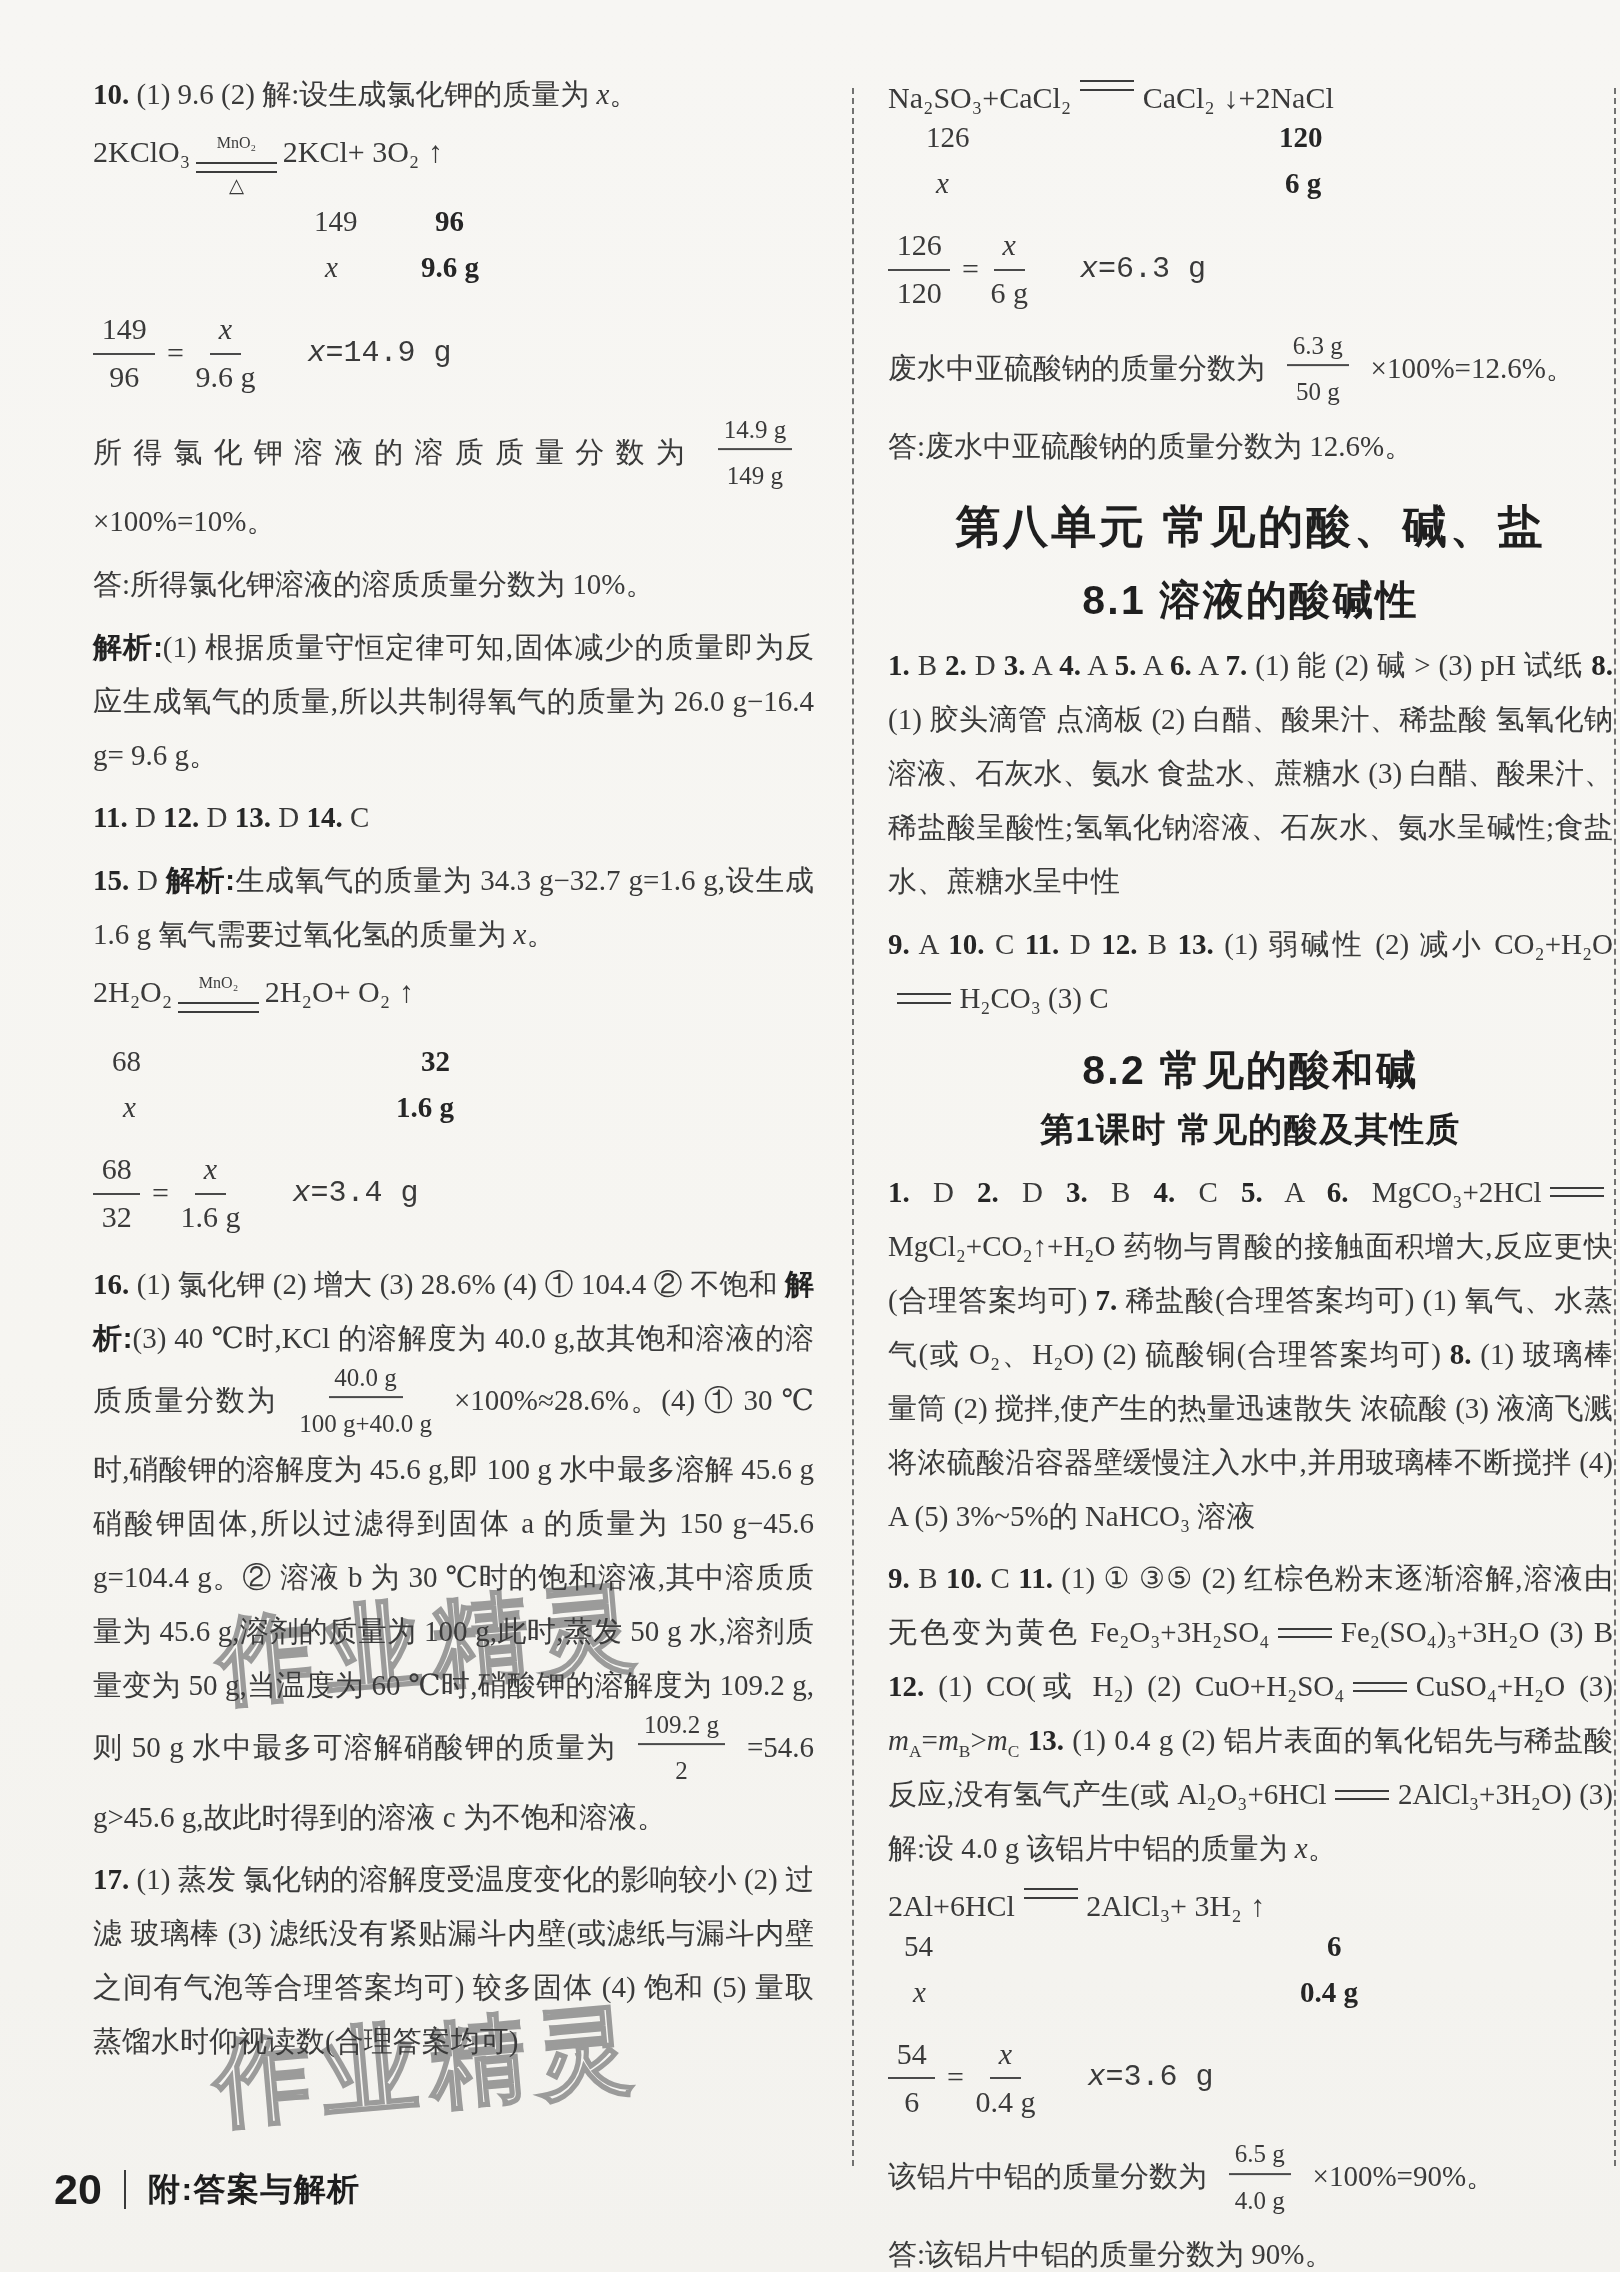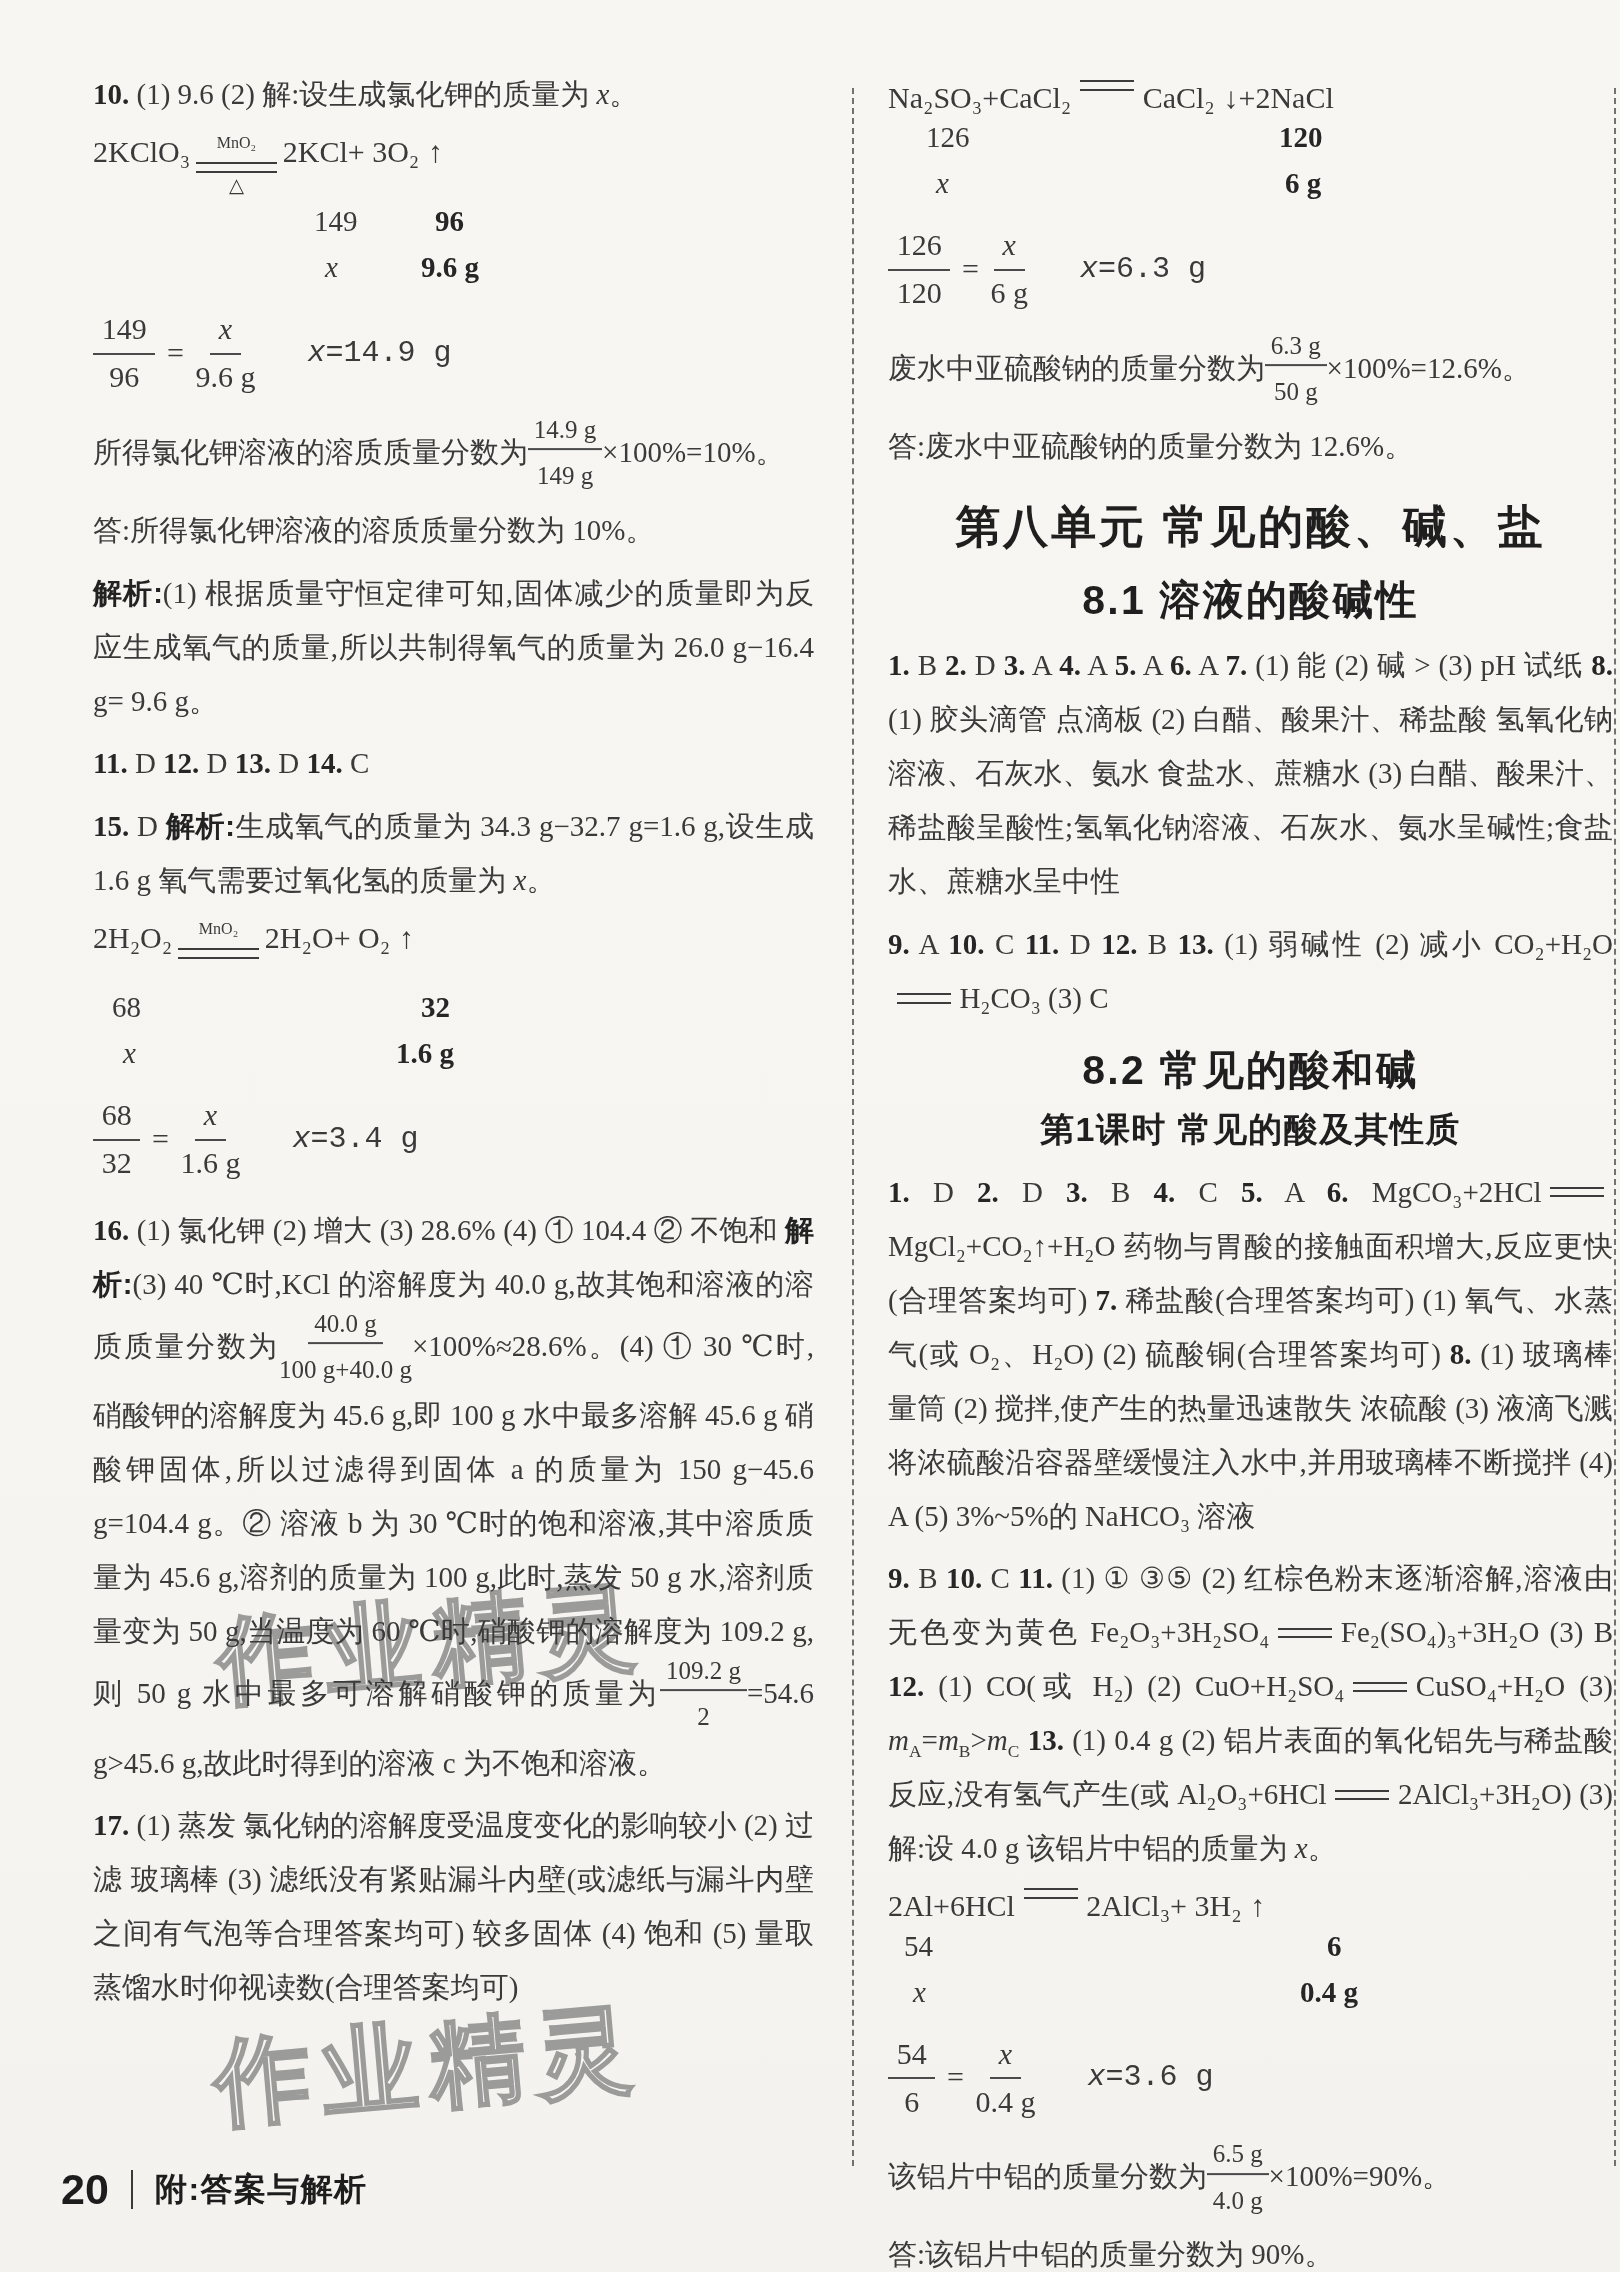--- a/index.html
+++ b/index.html
@@ -15,21 +15,21 @@
   .p{margin:0 0 8.7px 0;}
   .b{font-weight:bold;color:#262626;}
   .h{font-weight:bold;color:#222;font-family:"Liberation Sans","DejaVu Sans",sans-serif;}
   .i{font-style:italic;}
   .sb{vertical-align:sub;font-size:0.6em;line-height:1;}
   
   .dbl{display:inline-block;width:54px;height:6.5px;border-top:2.2px solid #3c3c3c;
        border-bottom:2.2px solid #3c3c3c;vertical-align:middle;margin:0 8.7px 5.8px 8.7px;}
   
   .ifr{display:inline-flex;flex-direction:column;align-items:center;vertical-align:middle;
-       margin:0 0;font-size:25px;line-height:1.25;transform:translateY(-2.9px);}
+       margin:0 22px;font-size:25px;line-height:1.25;transform:translateY(-2.9px);}
   .ifr .fn{border-bottom:2.2px solid #4a4a4a;padding:0 5.8px 2.9px 5.8px;}
   .ifr .fd{padding-top:10px;}
   
   .eqblk{margin:13px 0 10px 0;font-size:30px;line-height:1.2;}
   .eqline{display:flex;align-items:flex-start;white-space:nowrap;}
   .rxn{display:inline-flex;flex-direction:column;align-items:center;margin:0 5.8px;}
   .rxn .rt{font-size:16px;line-height:1.1;height:26px;}
   .rxn .rl{width:81px;height:6.5px;border-top:2.2px solid #3c3c3c;border-bottom:2.2px solid #3c3c3c;margin:2.2px 0;}
   .rxn .rb{font-size:19.6px;line-height:1.1;height:25px;}
   .arr{margin-left:8.7px;}
@@ -62,21 +62,21 @@
   .vdash{position:absolute;top:88px;height:2078px;width:0;border-left:2.9px dashed rgba(70,70,70,.75);}
   .vdash.mid{left:852px;}
   .vdash.edge{left:1614px;}
   
   .wm{position:absolute;font-family:"Liberation Sans","DejaVu Sans",sans-serif;font-weight:bold;
       font-size:96px;letter-spacing:11.6px;color:rgba(255,255,255,0.25);
       -webkit-text-stroke:2.2px #8c8c8c;transform:rotate(-5deg);opacity:.85;white-space:nowrap;}
   .wm1{left:217px;top:1580px;}
   .wm2{left:214px;top:2002px;}
   
-  .footer{position:absolute;left:61px;top:2165px;display:flex;align-items:center;}
+  .footer{position:absolute;left:54px;top:2165px;display:flex;align-items:center;}
   .pageno{font-size:43px;font-weight:bold;color:#1d1d1d;font-family:"Liberation Sans","DejaVu Sans",sans-serif;}
   .fsep{width:2.2px;height:39px;background:#3a3a3a;margin:0 22px;}
   .ftitle{font-size:32px;font-weight:bold;color:#1d1d1d;font-family:"Liberation Sans","DejaVu Sans",sans-serif;letter-spacing:1.4px;}
 </style>
 </head>
 <body>
 
 <div class="page">
 
   <div class="vdash mid"></div>

